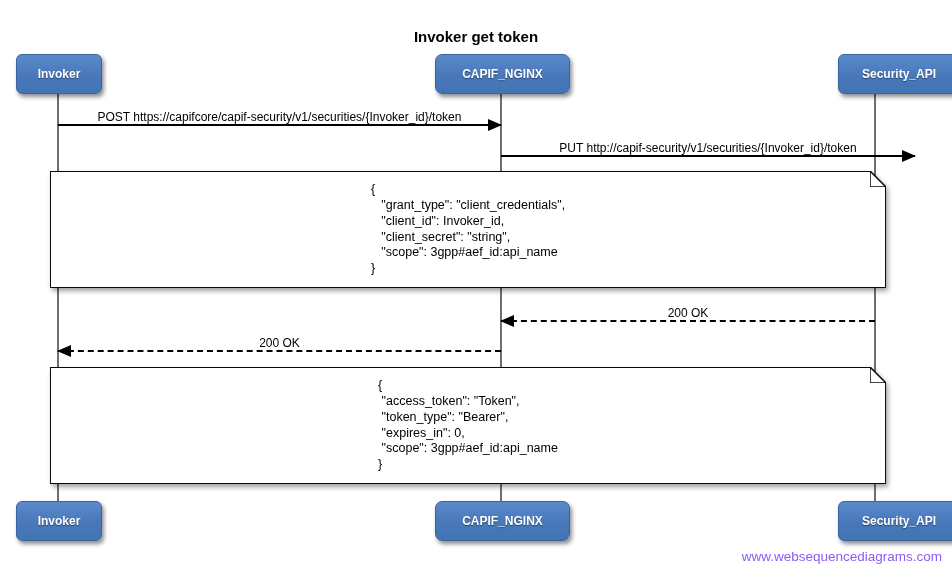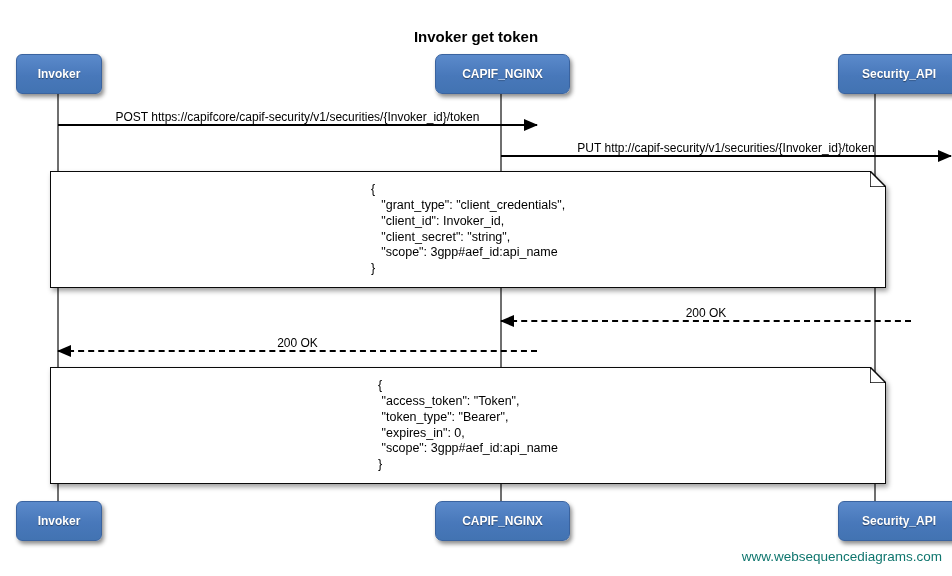--- a/index.html
+++ b/index.html
@@ -30,21 +30,21 @@
   .actor.a-capif    { left:435px; width:133px;border-radius:7px; }
   .actor.a-security { left:838px; width:120px; }
   
   .lifeline {
     position:absolute; top:93px; height:408px; width:2px; background:#6f6f6f;
   }
   .ll-invoker  { left:57px;  }
   .ll-capif    { left:500px; }
   .ll-security { left:874px; }
   
-  .msg { position:absolute; height:20px;padding-left:36px; }
+  .msg { position:absolute; height:20px; }
   .msg .lbl {
     position:absolute; left:0; right:0; bottom:2px; text-align:center;
     font-size:12px; white-space:nowrap; color:#000;
   }
   .msg .line  { position:absolute; left:0; right:0; bottom:0; border-bottom:2px solid #000; }
   .msg.dashed .line { border-bottom-style:dashed; }
   .head { position:absolute; bottom:-5px; width:0; height:0;
           border-top:6px solid transparent; border-bottom:6px solid transparent; }
   .head.right { right:-1px; border-left:14px solid #000; }
   .head.left  { left:-1px;  border-right:14px solid #000; }
@@ -63,21 +63,21 @@
     clip-path:polygon(0 0, calc(100% - 16px) 0, 100% 16px, 100% 100%, 0 100%);
     display:flex; align-items:center; justify-content:center;
   }
   .note pre {
     margin:0; font-family:"Liberation Sans","DejaVu Sans",sans-serif;
     font-size:12.5px; line-height:15.8px; text-align:left; color:#000;
   }
   .fold { position:absolute; top:0; right:0; }
   
   .footer {
-    position:absolute; right:10px; top:549px; font-size:13.5px; color:#0f766e;
+    position:absolute; right:10px; top:549px; font-size:13.5px; color:#8b5cf6;
   }
 </style>
 </head>
 <body>
 
 <div id="canvas">
 
   <div class="title">Invoker get token</div>
 
   <div class="lifeline ll-invoker"></div>

